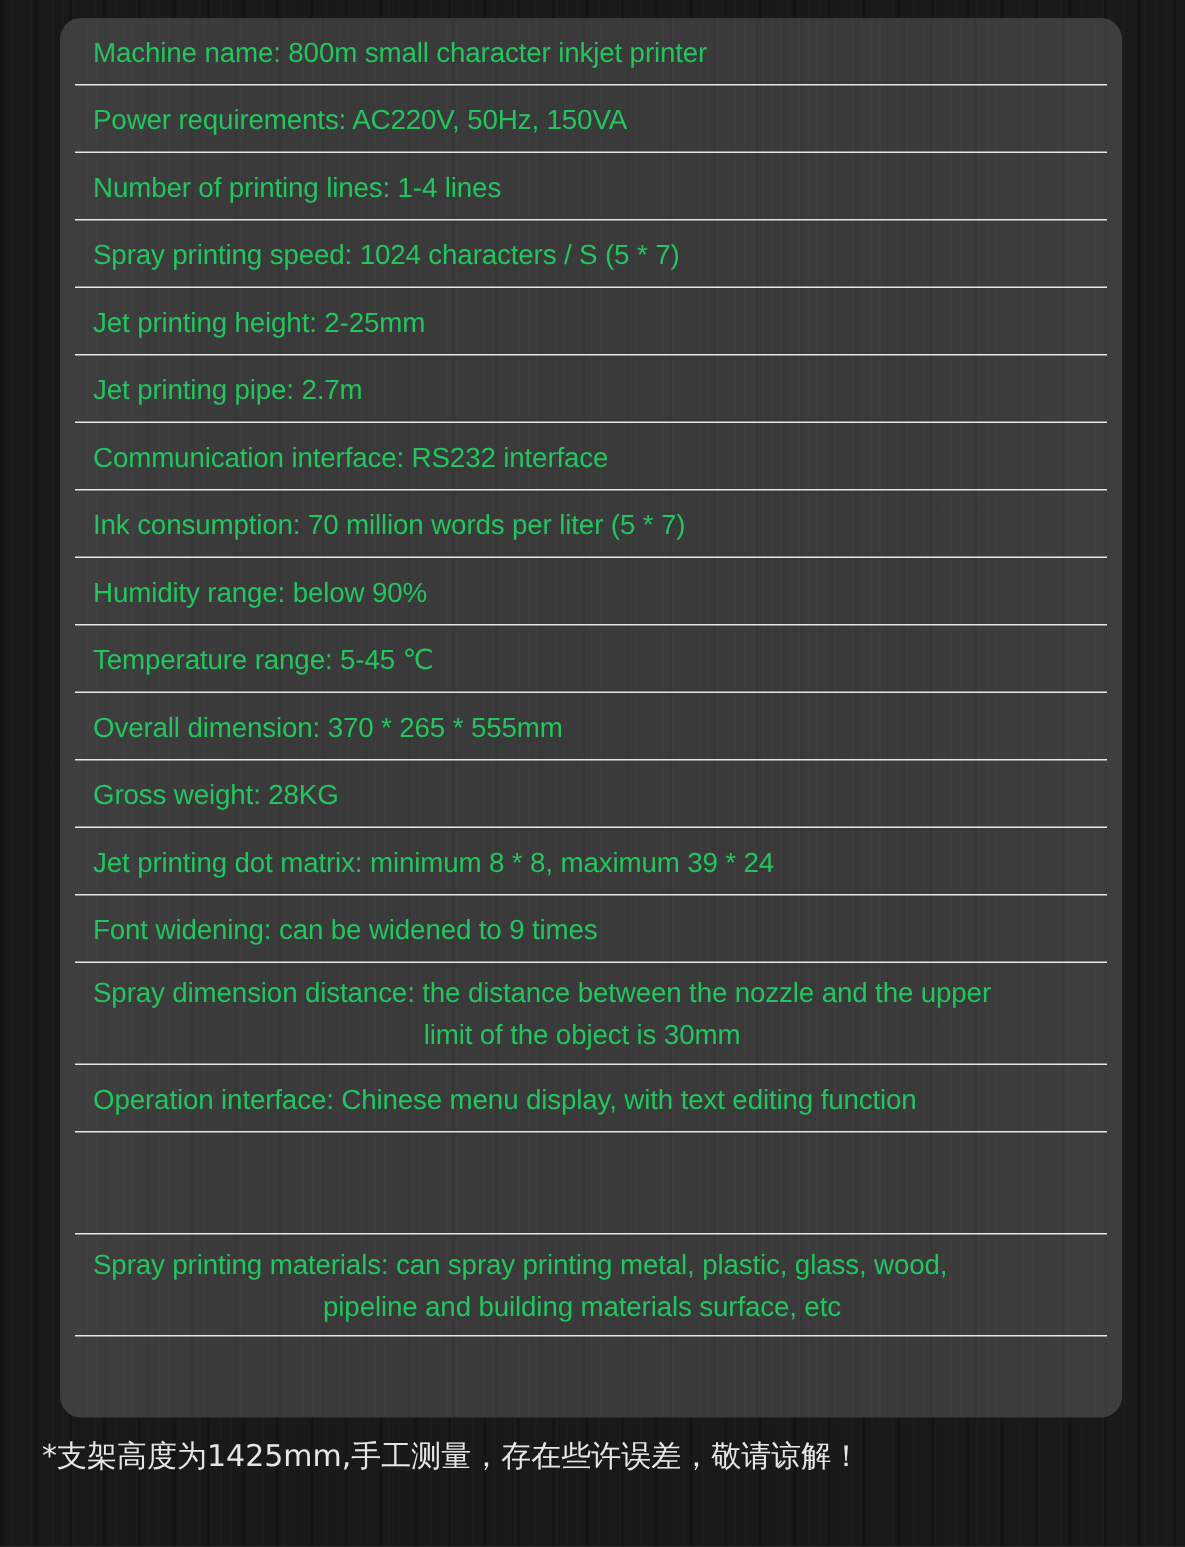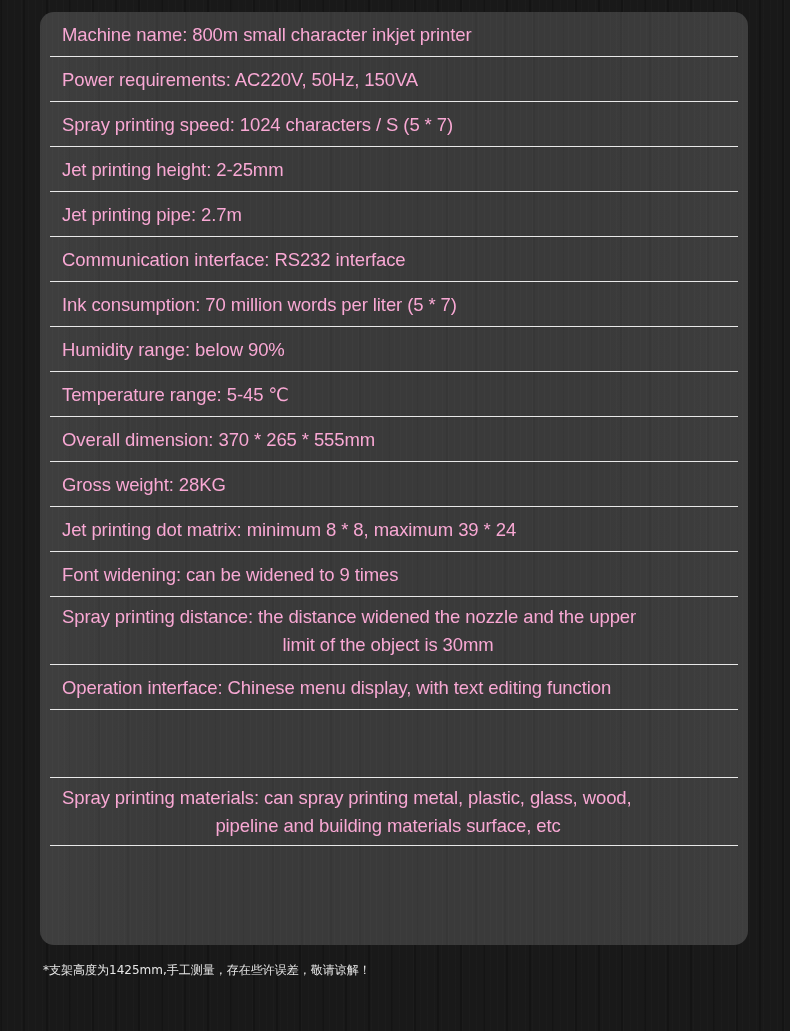--- a/index.html
+++ b/index.html
@@ -77,21 +77,21 @@
     position: relative;
     z-index: 3;
     padding: 0 10px;
     list-style: none;
   }
 
   .spec-row {
     position: relative;
     padding: 0 0 1px 12px;
     border-bottom: 1px solid #e8e8e8;
-    color: #f9a8d4;
+    color: #22c55e;
     font-size: 18.5px;
     letter-spacing: -0.1px;
   }
 
   .spec-row.single {
     height: 45px;
     line-height: 45px;
     white-space: nowrap;
   }
 
@@ -109,52 +109,53 @@
   .spec-row .line.line-1 { text-align: left; }
   .spec-row .line.line-2 { text-align: center; padding-right: 24px; }
 
   
   .spec-tail {
     height: 44px;
   }
 
   .footnote {
     position: absolute;
-    left: 43px;
+    left: 28px;
     top: 960px;
     z-index: 1;
     color: #e6e6e6;
-    font-size: 12px;
+    font-size: 20px;
     line-height: 20px;
     white-space: nowrap;
     font-family: "DejaVu Sans", "Liberation Sans", sans-serif;
   }
 </style>
 </head>
 <body>
 
 <div class="backdrop-texture"></div>
 
 <section class="spec-panel">
   <ul class="spec-list">
       <li class="spec-row single">Machine name: 800m small character inkjet printer</li>
       <li class="spec-row single">Power requirements: AC220V, 50Hz, 150VA</li>
+      <li class="spec-row single">Number of printing lines: 1-4 lines</li>
       <li class="spec-row single">Spray printing speed: 1024 characters / S (5 * 7)</li>
       <li class="spec-row single">Jet printing height: 2-25mm</li>
       <li class="spec-row single">Jet printing pipe: 2.7m</li>
       <li class="spec-row single">Communication interface: RS232 interface</li>
       <li class="spec-row single">Ink consumption: 70 million words per liter (5 * 7)</li>
       <li class="spec-row single">Humidity range: below 90%</li>
       <li class="spec-row single">Temperature range: 5-45 ℃</li>
       <li class="spec-row single">Overall dimension: 370 * 265 * 555mm</li>
       <li class="spec-row single">Gross weight: 28KG</li>
       <li class="spec-row single">Jet printing dot matrix: minimum 8 * 8, maximum 39 * 24</li>
       <li class="spec-row single">Font widening: can be widened to 9 times</li>
       <li class="spec-row double">
-        <span class="line line-1">Spray printing distance: the distance widened the nozzle and the upper</span>
+        <span class="line line-1">Spray dimension distance: the distance between the nozzle and the upper</span>
         <span class="line line-2">limit of the object is 30mm</span>
       </li>
       <li class="spec-row single">Operation interface: Chinese menu display, with text editing function</li>
       <li class="spec-row double">
       </li>
       <li class="spec-row double">
         <span class="line line-1">Spray printing materials: can spray printing metal, plastic, glass, wood,</span>
         <span class="line line-2">pipeline and building materials surface, etc</span>
       </li>
     </ul>

